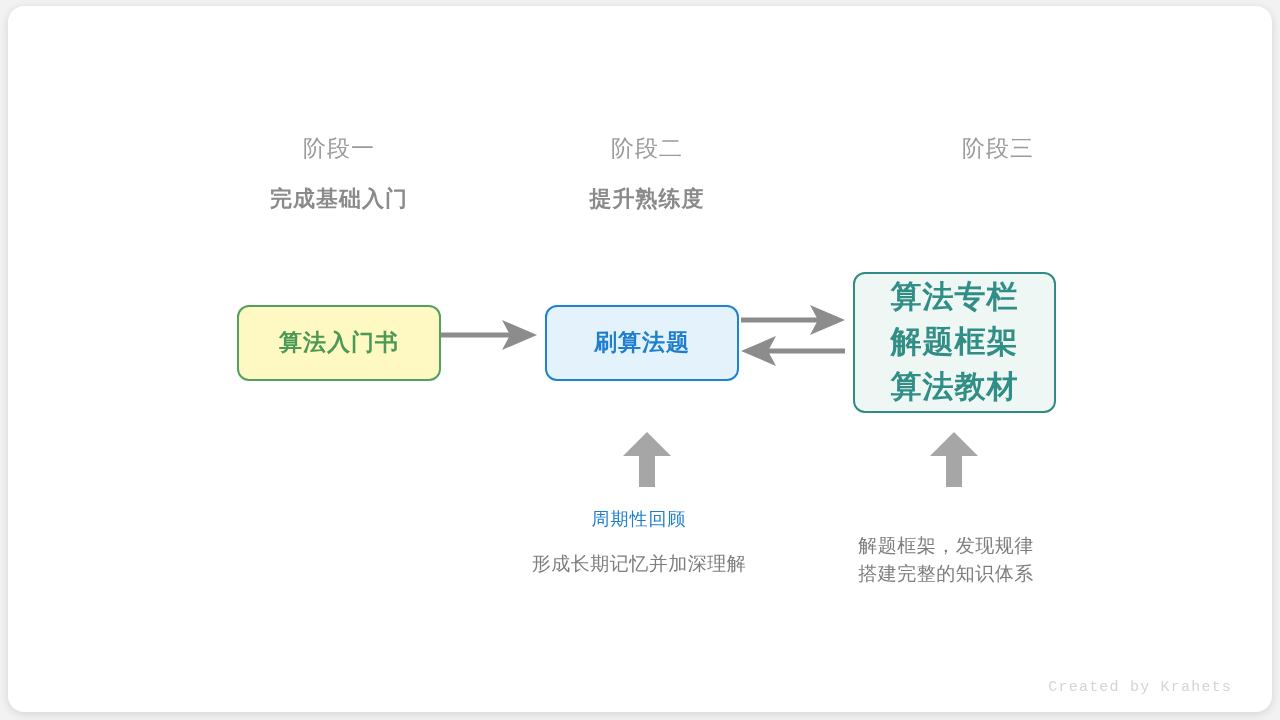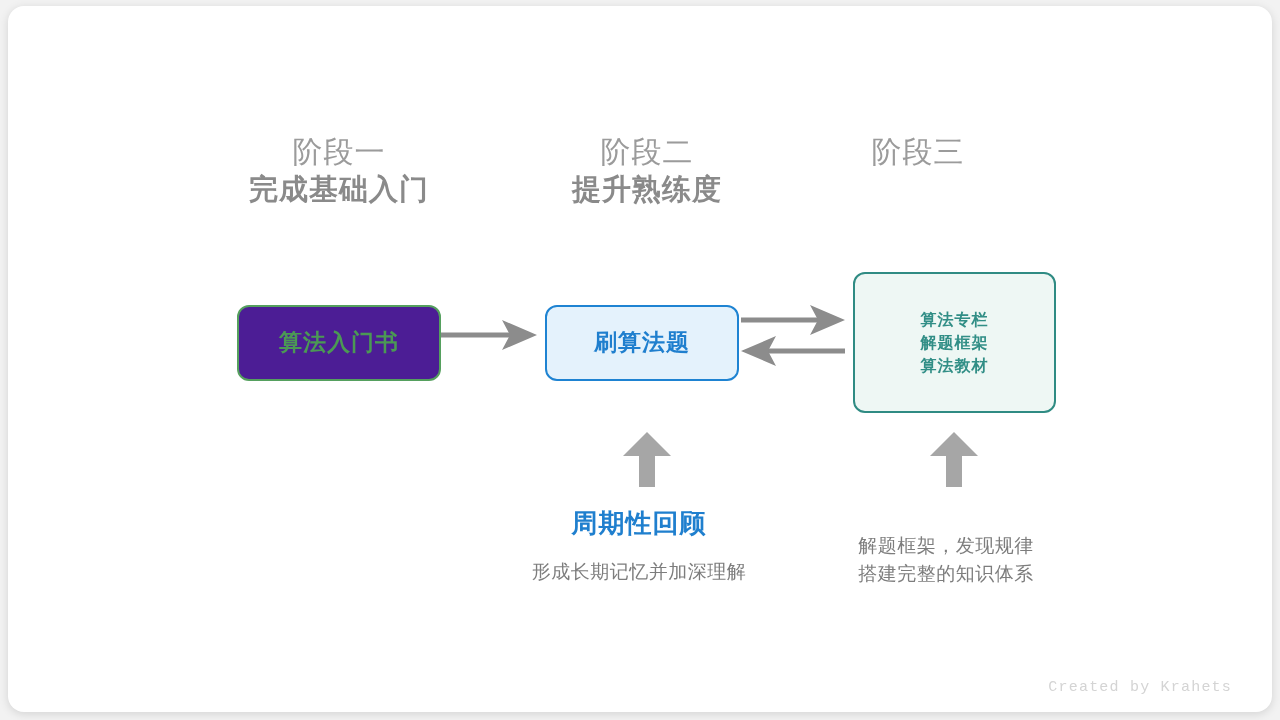--- a/index.html
+++ b/index.html
@@ -24,89 +24,89 @@
     box-shadow: 0 2px 10px rgba(0,0,0,0.13);
     overflow: hidden;
   }
 
   .stage-head {
     position: absolute;
     text-align: center;
     width: 260px;
   }
   .stage-sub {
-    font-size: 30px;
+    font-size: 23px;
     color: #9b9b9b;
     letter-spacing: 1px;
     line-height: 1;
   }
   .stage-title {
-    font-size: 29px;
+    font-size: 22px;
     font-weight: bold;
     color: #8a8a8a;
     letter-spacing: 1px;
     line-height: 1;
-    margin-top: 8px;
+    margin-top: 28px;
   }
 
   .node {
     position: absolute;
     box-sizing: border-box;
     border-radius: 12px;
     display: flex;
     flex-direction: column;
     align-items: center;
     justify-content: center;
     font-weight: bold;
     letter-spacing: 1px;
   }
   .node .line { line-height: 1.45; }
 
   #node-book {
     left: 229px; top: 299px;
     width: 204px; height: 76px;
     border: 2px solid #55a05e;
-    background: #4c1d95;
+    background: #fef9c3;
     color: #4b9954;
     font-size: 23px;
   }
 
   #node-practice {
     left: 537px; top: 299px;
     width: 194px; height: 76px;
     border: 2px solid #1e83d2;
     background: #e4f2fc;
     color: #1f7fce;
     font-size: 23px;
   }
 
   #node-resources {
     left: 845px; top: 266px;
     width: 203px; height: 141px;
     border: 2px solid #2f8b83;
     background: #eef7f4;
     color: #318e86;
-    font-size: 16px;
+    font-size: 31px;
   }
 
   svg#wires {
     position: absolute;
     left: 0; top: 0;
     width: 1264px; height: 706px;
     pointer-events: none;
   }
 
   .ann {
     position: absolute;
     text-align: center;
     width: 300px;
   }
   .ann-title {
-    font-size: 26px;
-    font-weight: bold;
+    font-size: 18px;
+    font-weight: normal;
     line-height: 1;
     letter-spacing: 1px;
   }
   .ann-body {
     margin-top: 22px;
     font-size: 19px;
     color: #7d7d7d;
     line-height: 1.45;
     letter-spacing: 0.5px;
   }
@@ -129,21 +129,21 @@
 <div id="card">
 
   <div class="stage-head" style="left:201px; top:131px;">
     <div class="stage-sub">阶段一</div>
     <div class="stage-title">完成基础入门</div>
   </div>
   <div class="stage-head" style="left:509px; top:131px;">
     <div class="stage-sub">阶段二</div>
     <div class="stage-title">提升熟练度</div>
   </div>
-  <div class="stage-head" style="left:780px; top:131px;">
+  <div class="stage-head" style="left:860px; top:131px;">
     <div class="stage-sub">阶段三</div>
   </div>
 
   <svg id="wires" viewBox="0 0 1264 706">
     <defs>
       <marker id="arrowhead" markerWidth="7" markerHeight="7" refX="5.6" refY="3" orient="auto" markerUnits="strokeWidth">
         <path d="M0,0 L7,3 L0,6 L1.6,3 Z" fill="#8c8c8c"></path>
       </marker>
     </defs>
     <line x1="425" y1="329" x2="522" y2="329" stroke="#8c8c8c" stroke-width="5" marker-end="url(#arrowhead)"></line>

